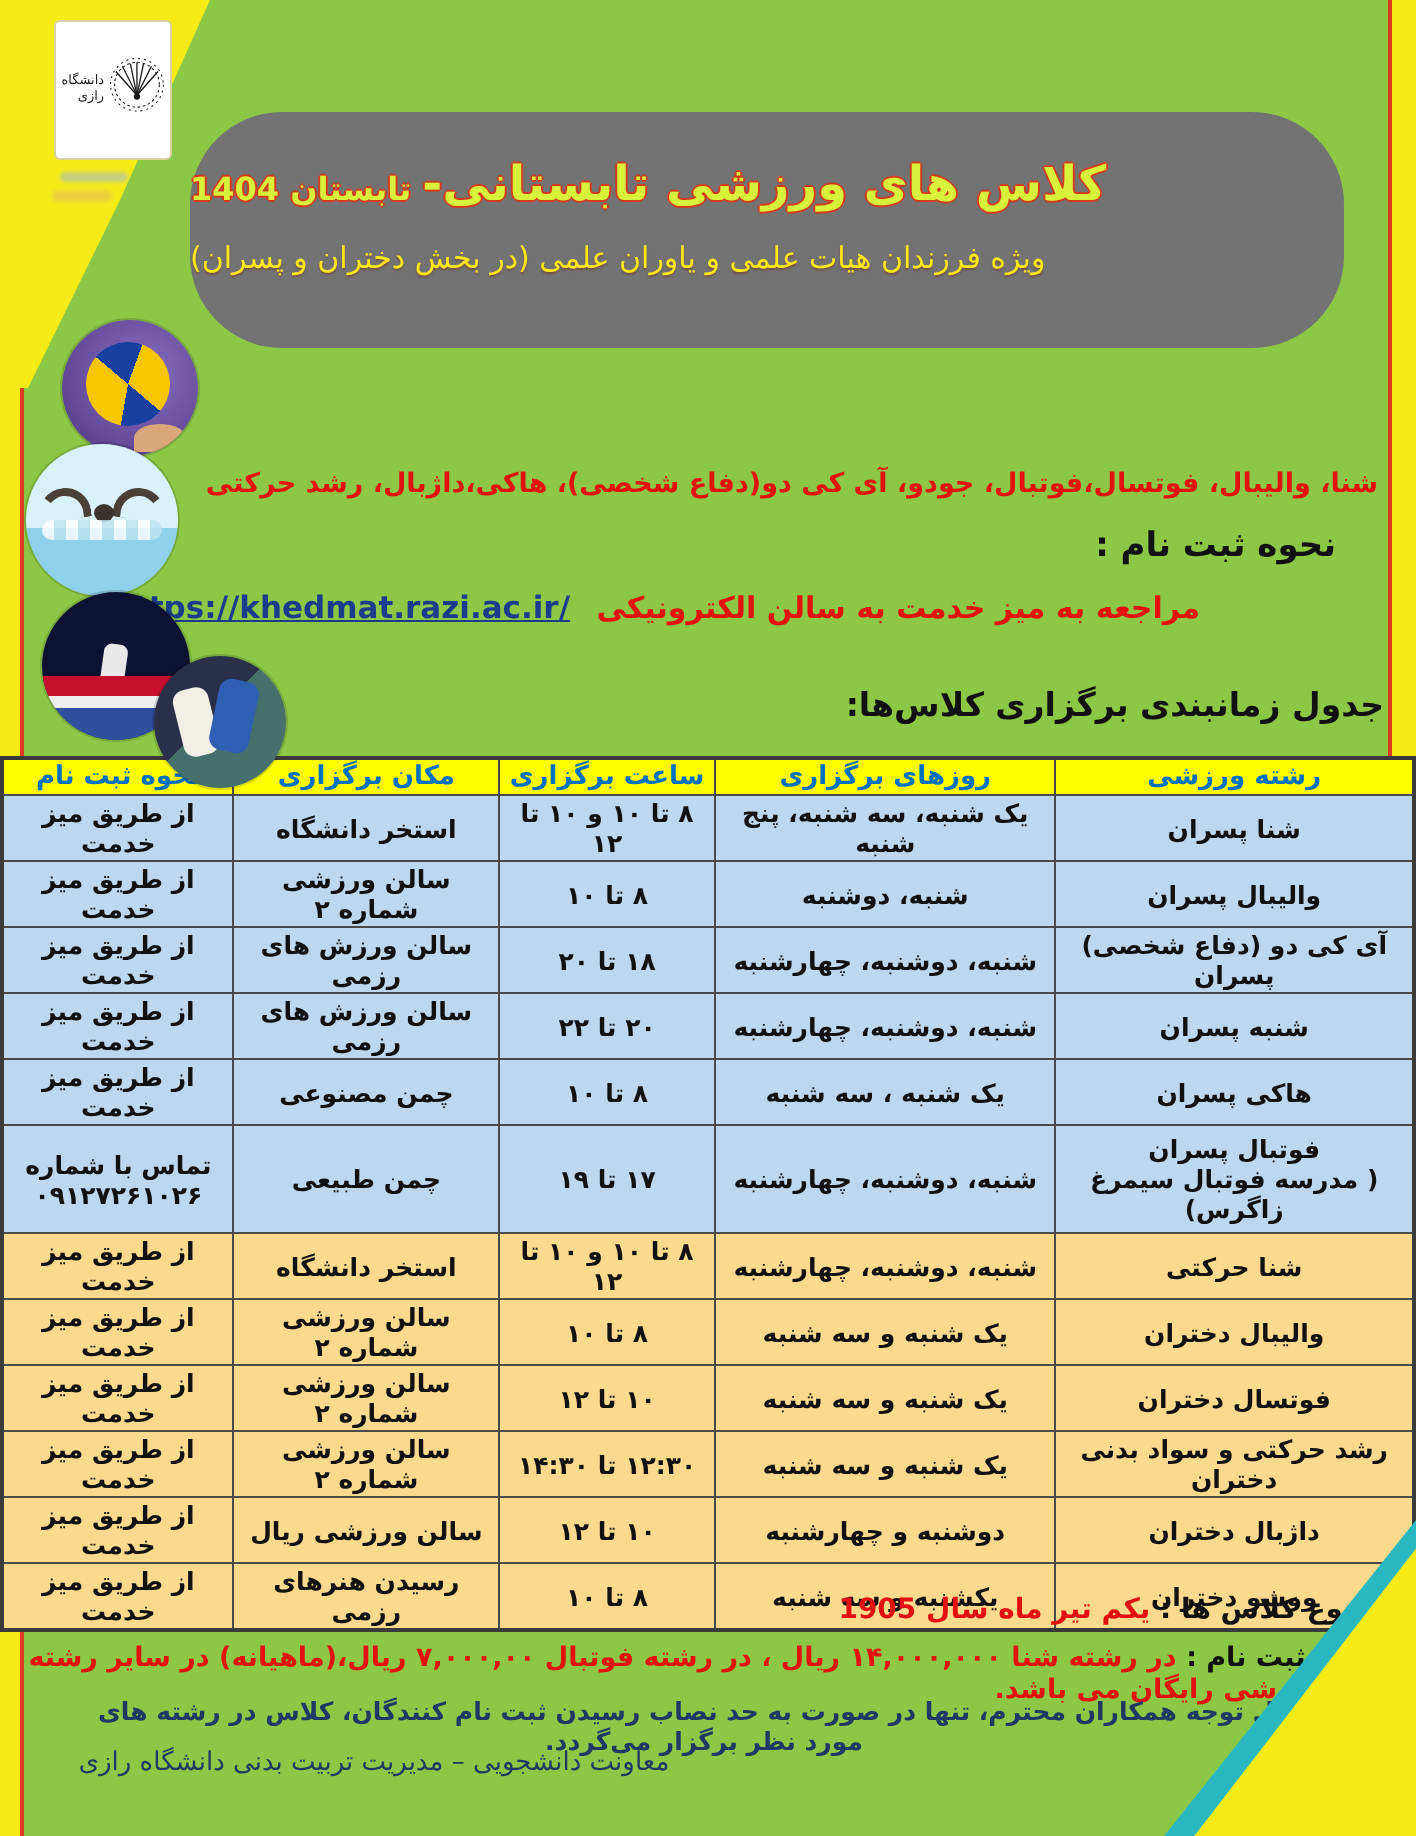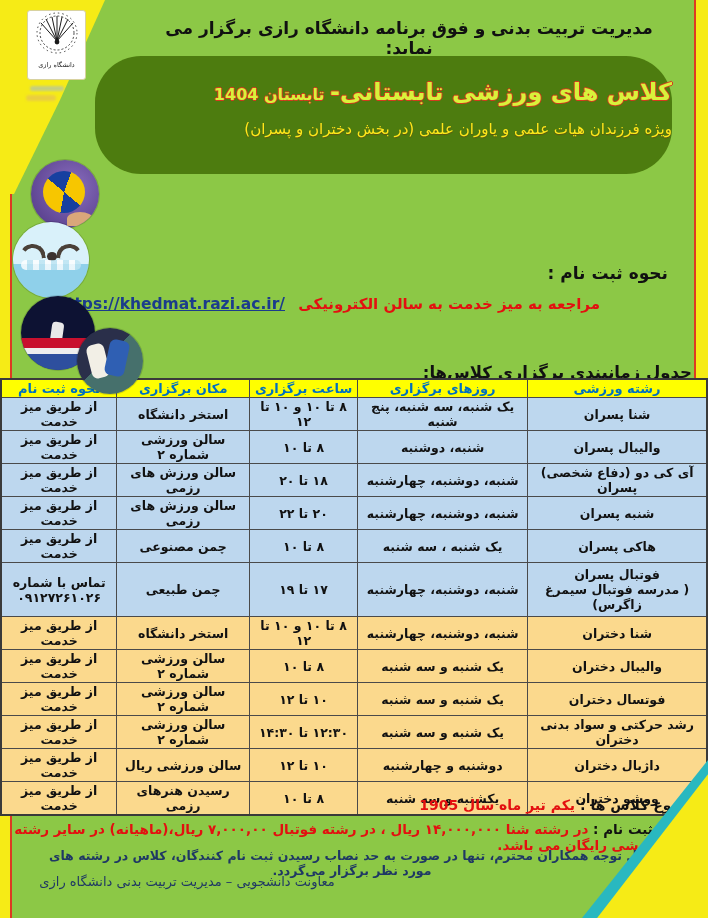--- a/index.html
+++ b/index.html
@@ -19,35 +19,35 @@
   
   .corner-br { position:absolute; right:0; bottom:0; width:126px; height:158px; z-index:3; }
   .corner-br .cyan { position:absolute; inset:0; background:#29b8c0;
                      clip-path:polygon(100% 0, 100% 100%, 0 100%); }
   .corner-br .yel  { position:absolute; inset:0; background:#f6eb16;
                      clip-path:polygon(100% 9%, 100% 100%, 12% 100%); }
 
   
   .logo { position:absolute; top:10px; left:27px; width:59px; height:70px;
           background:#fff; border:1px solid #d8d2a0; border-radius:3px; z-index:4;
-          display:flex; flex-direction:column; align-items:center; }
+          display:flex; flex-direction:row; align-items:center; }
   .logo svg { display:block; }
   .logo .logo-name { font-size:6.5px; color:#222; margin-top:-2px; }
   .logo-smudge-b { position:absolute; top:86px; left:30px; width:34px; height:5px;
                    background:#9db7d8; opacity:.55; border-radius:3px; z-index:4; filter:blur(1px); }
   .logo-smudge-o { position:absolute; top:95px; left:26px; width:30px; height:6px;
                    background:#e0b36a; opacity:.5; border-radius:3px; z-index:4; filter:blur(1px); }
 
   
   .header-line { position:absolute; top:18px; left:150px; right:40px; z-index:2;
                  text-align:center; font-weight:bold; font-size:17px; color:#111; }
 
   
   .banner { position:absolute; top:56px; left:95px; right:36px; height:118px;
-            background:#4d7c0f; border-radius:46px; z-index:2; text-align:right; }
+            background:#737373; border-radius:46px; z-index:2; text-align:left; }
   .banner-title { margin-top:22px; font-weight:bold; font-size:24px; color:#d8f23b;
                   text-shadow:1px 0 #d43a1e, -1px 0 #d43a1e, 0 1px #d43a1e, 0 -1px #d43a1e; }
   .banner-title .year { font-size:16px; }
   .banner-sub { margin-top:14px; font-weight:normal; font-size:15px; color:#ffe81a;
                 text-shadow:0 1px 1px rgba(120,40,20,.45); }
 
   
   .photo { position:absolute; border-radius:50%; z-index:5; overflow:hidden;
            box-shadow:0 0 0 1px rgba(0,0,0,.15); }
   .photo-volleyball { top:160px; left:31px; width:68px; height:68px;
@@ -88,21 +88,21 @@
                   font-weight:bold; font-size:17px; color:#e31010; }
   .sports-list { position:absolute; top:234px; right:16px; left:100px; z-index:2;
                  text-align:center; font-weight:bold; font-size:13.5px; color:#e31010; }
   .signup-label { position:absolute; top:263px; right:40px; z-index:2;
                   font-weight:bold; font-size:17px; color:#111; }
   .link-row { position:absolute; top:295px; right:108px; z-index:2;
               font-weight:bold; font-size:15px; color:#e31010; }
   .link-row a { color:#1b3c8c; text-decoration:underline; margin-right:8px;
                 direction:ltr; unicode-bidi:embed; font-size:15.5px; }
   .table-title { position:absolute; top:343px; right:16px; z-index:2;
-                 font-weight:bold; font-size:16.5px; color:#111;margin-top:20px; }
+                 font-weight:bold; font-size:16.5px; color:#111; }
 
   
   .sched-wrap { position:absolute; top:378px; left:0; right:0; z-index:2; }
   table.sched { width:100%; border-collapse:collapse; table-layout:fixed;
                 border:2px solid #3a3a3a; background:#bdd7ee; }
   table.sched th, table.sched td { border:1px solid #4a4a4a; text-align:center;
                 vertical-align:middle; white-space:pre-line; padding:1px 2px; }
   table.sched th { background:#ffff00; color:#0070c0; font-size:13px; font-weight:bold; height:15px; }
   table.sched td { font-size:12.5px; font-weight:bold; color:#111; }
   tr.sec-boys  td { background:#bdd7ee; }
@@ -150,21 +150,20 @@
         <circle cx="25" cy="22" r="17" stroke-dasharray="2 2"></circle>
         <circle cx="25" cy="22" r="20" stroke-dasharray="1.5 3"></circle>
       </g>
       <circle cx="25" cy="31" r="2.4" fill="#1a1a1a"></circle>
     </svg>
     <div class="logo-name">دانشگاه رازی</div>
   </div>
   <div class="logo-smudge-b"></div>
   <div class="logo-smudge-o"></div>
 
-  <div class="header-line">مدیریت تربیت بدنی و فوق برنامه دانشگاه رازی برگزار می نماید:</div>
 
   <div class="banner">
     <div class="banner-title"><span>کلاس های ورزشی تابستانی-</span><span class="year"> تابستان 1404</span></div>
     <div class="banner-sub">ویژه فرزندان هیات علمی و یاوران علمی (در بخش دختران و پسران)</div>
   </div>
 
   <div class="photo photo-volleyball">
     <div class="ball"></div>
     <div class="hand"></div>
   </div>
@@ -178,20 +177,21 @@
     <div class="arena-player"></div>
     <div class="arena-red"></div>
     <div class="arena-white"></div>
     <div class="arena-floor"></div>
   </div>
   <div class="photo photo-judo">
     <div class="judo-white"></div>
     <div class="judo-blue"></div>
   </div>
 
+  <div class="sports-list">شنا، والیبال، فوتسال،فوتبال، جودو، آی کی دو(دفاع شخصی)، هاکی،داژبال، رشد حرکتی</div>
   <div class="signup-label">نحوه ثبت نام :</div>
   <div class="link-row">
     <span>مراجعه به میز خدمت به سالن الکترونیکی</span>
     <a href="#">https://khedmat.razi.ac.ir/</a>
   </div>
   <div class="table-title">جدول زمانبندی برگزاری کلاس‌ها:</div>
 
   <div class="sched-wrap">
     <table class="sched" dir="rtl">
       <colgroup>
@@ -249,21 +249,21 @@
           <tr class="sec-boys r-tall">
             <td>فوتبال پسران
 ( مدرسه فوتبال سیمرغ زاگرس)</td>
             <td>شنبه، دوشنبه، چهارشنبه</td>
             <td>۱۷ تا ۱۹</td>
             <td>چمن طبیعی</td>
             <td>تماس با شماره
 ۰۹۱۲۷۲۶۱۰۲۶</td>
           </tr>
           <tr class="sec-girls r-girls">
-            <td>شنا دختران</td>
+            <td>شنا حرکتی</td>
             <td>شنبه، دوشنبه، چهارشنبه</td>
             <td>۸ تا ۱۰ و ۱۰ تا ۱۲</td>
             <td>استخر دانشگاه</td>
             <td>از طریق میز خدمت</td>
           </tr>
           <tr class="sec-girls r-girls">
             <td>والیبال دختران</td>
             <td>یک شنبه و سه شنبه</td>
             <td>۸ تا ۱۰</td>
             <td>سالن ورزشی شماره ۲</td>

